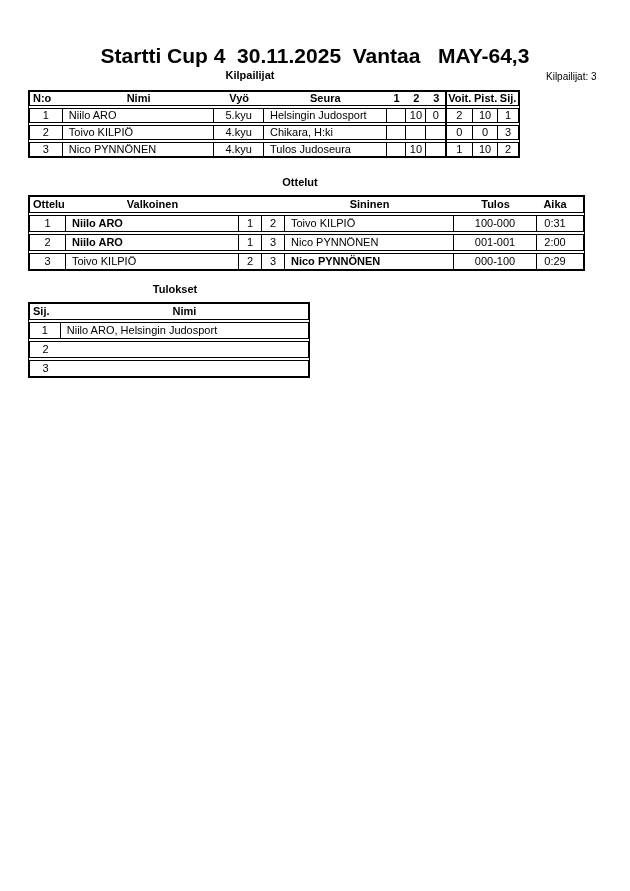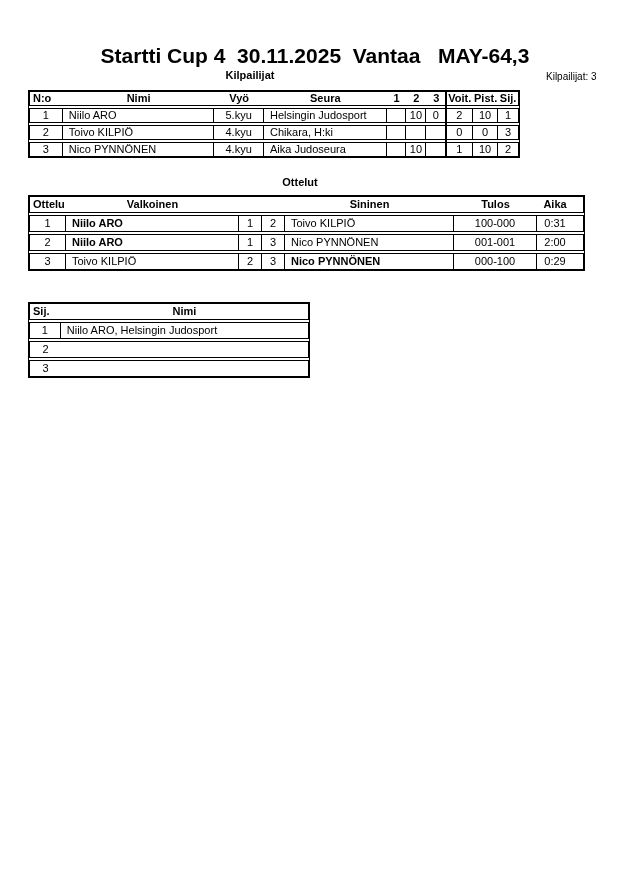--- a/index.html
+++ b/index.html
@@ -145,21 +145,21 @@
       <div class="c t1-n"></div>
       <div class="c t1-n"></div>
       <div class="c t1-voit">0</div>
       <div class="c t1-pist">0</div>
       <div class="c t1-sij">3</div>
     </div>
     <div class="row">
       <div class="c t1-no">3</div>
       <div class="c t1-nimi left">Nico PYNNÖNEN</div>
       <div class="c t1-vyo">4.kyu</div>
-      <div class="c t1-seura left">Aika Judoseura</div>
+      <div class="c t1-seura left">Tulos Judoseura</div>
       <div class="c t1-n"></div>
       <div class="c t1-n">10</div>
       <div class="c t1-n"></div>
       <div class="c t1-voit">1</div>
       <div class="c t1-pist">10</div>
       <div class="c t1-sij">2</div>
     </div>
   </div>
 
   <div class="section-title st-ottelut">Ottelut</div>
@@ -196,20 +196,21 @@
       <div class="c t2-ottelu">3</div>
       <div class="c t2-valko left">Toivo KILPIÖ</div>
       <div class="c t2-n">2</div>
       <div class="c t2-n">3</div>
       <div class="c t2-sini left bold">Nico PYNNÖNEN</div>
       <div class="c t2-tulos">000-100</div>
       <div class="c t2-aika">0:29</div>
     </div>
   </div>
 
+  <div class="section-title st-tulokset">Tulokset</div>
 
   <div class="tbl tbl3">
     <div class="row hdr">
       <div class="c t3-sij hleft">Sij.</div>
       <div class="c t3-nimi">Nimi</div>
     </div>
     <div class="row">
       <div class="c t3-sij">1</div>
       <div class="c t3-nimi left">Niilo ARO, Helsingin Judosport</div>
     </div>

